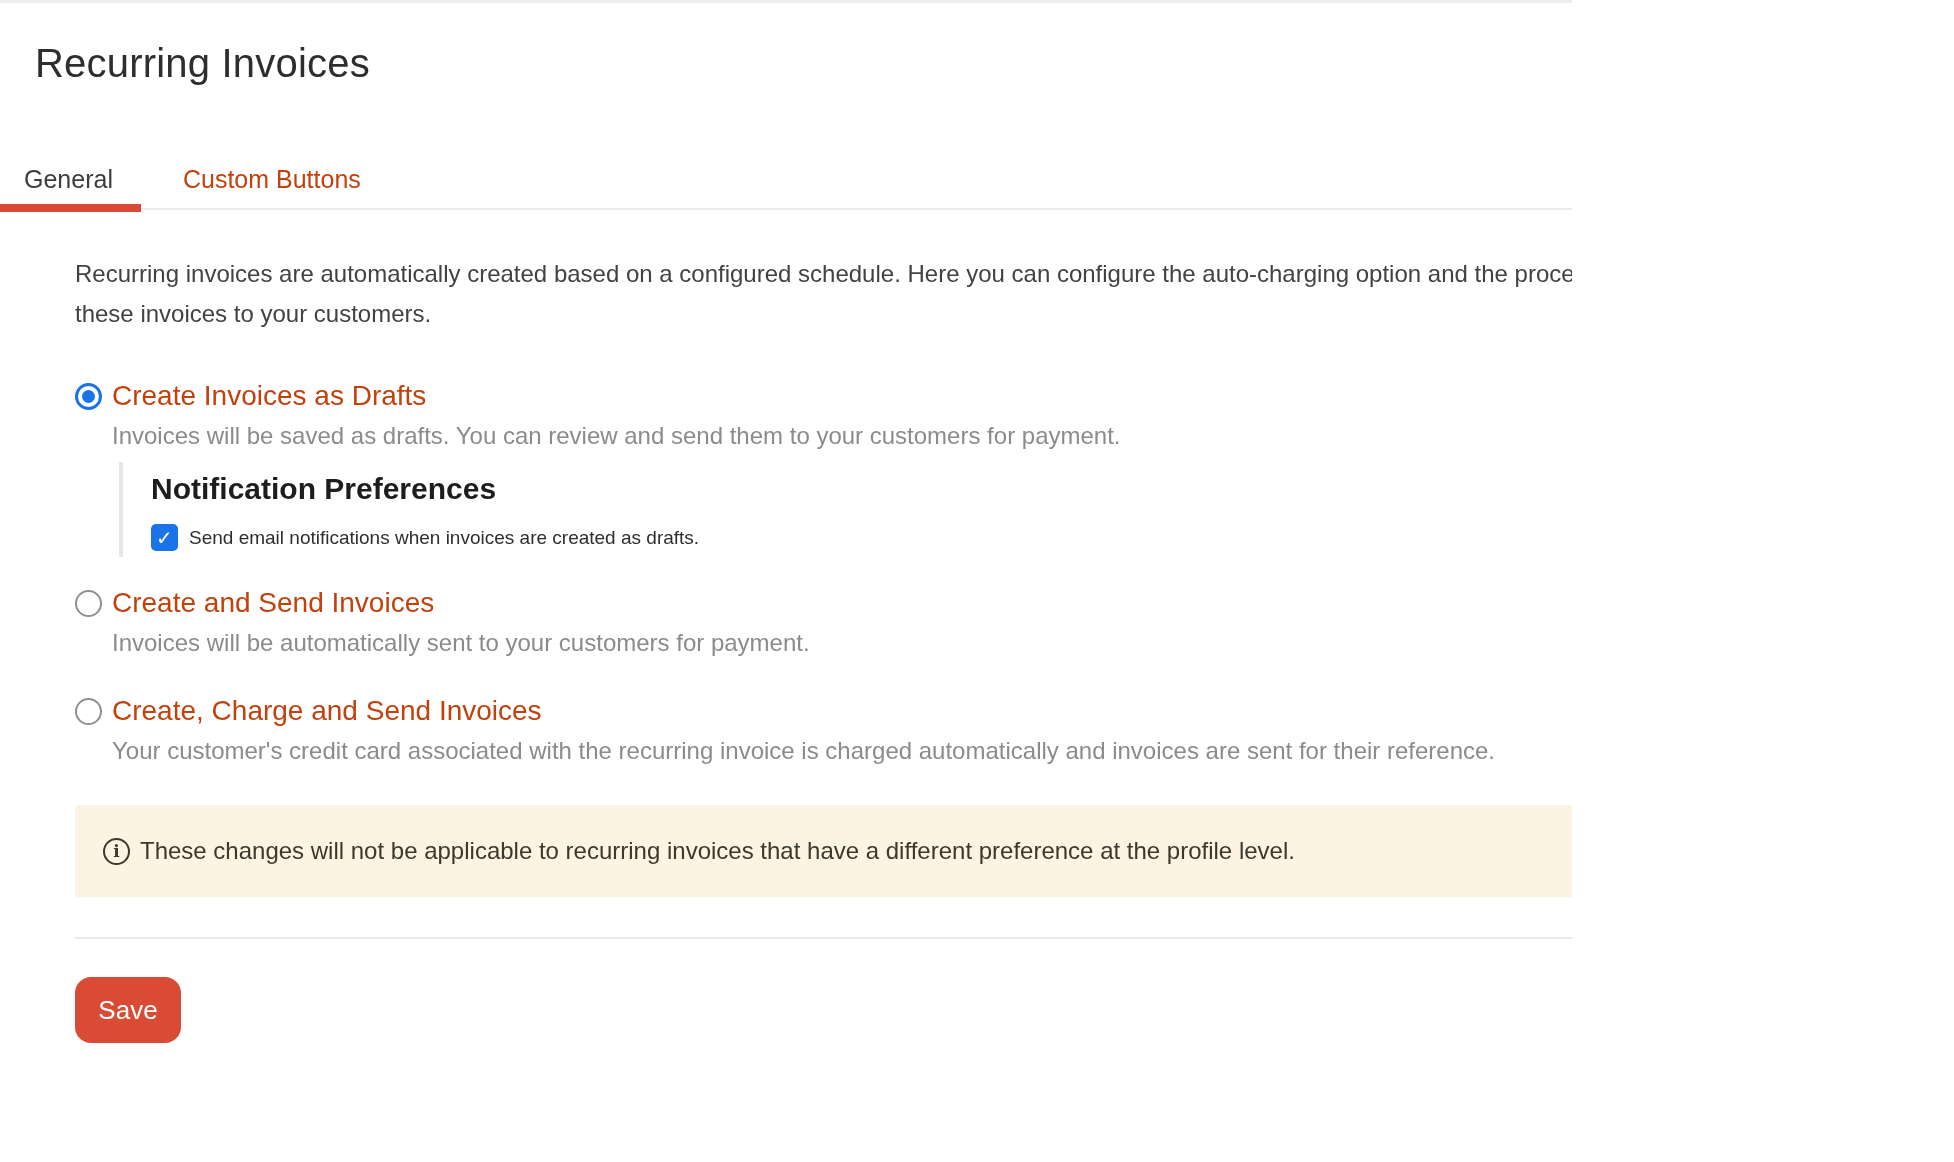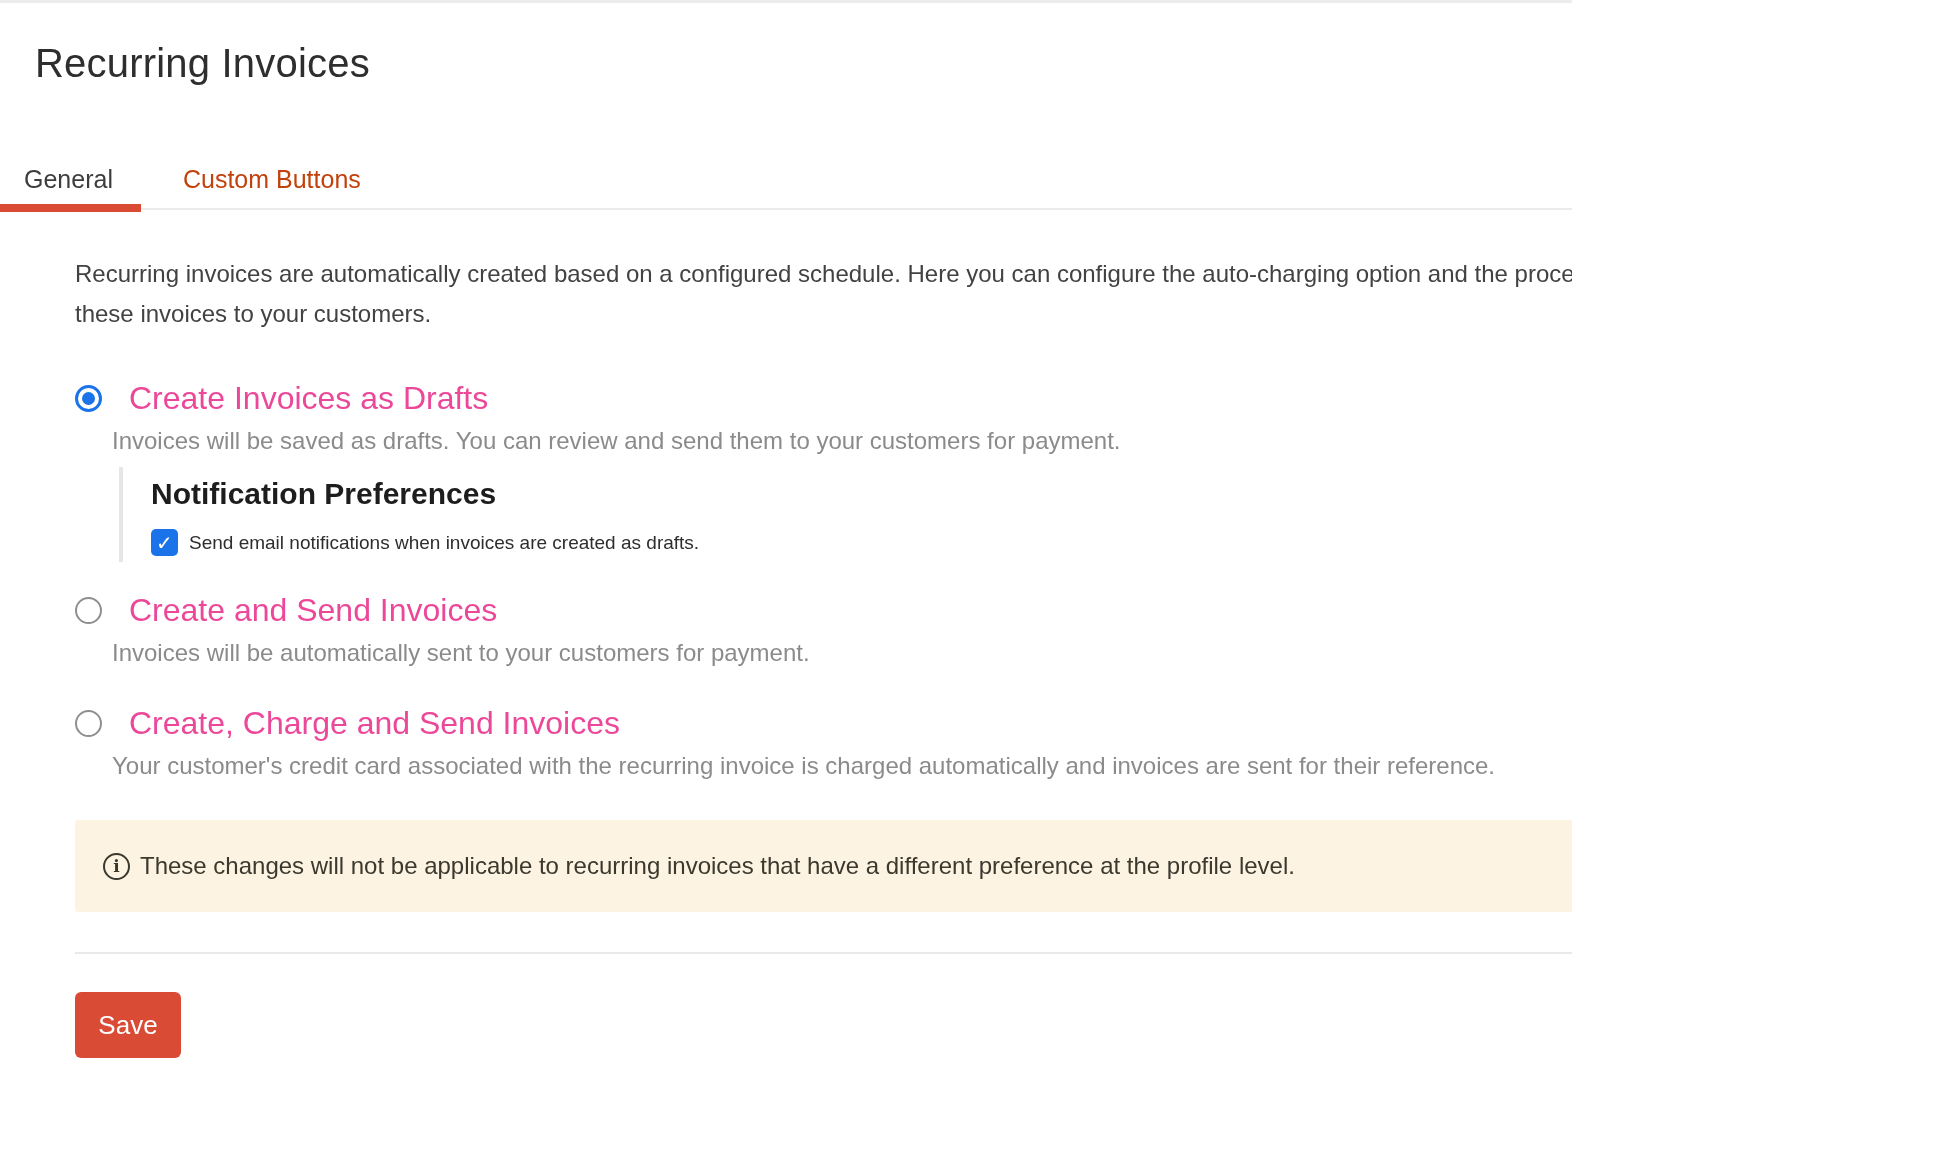--- a/index.html
+++ b/index.html
@@ -97,23 +97,22 @@
   .radio.selected::after {
     content: "";
     position: absolute;
     left: 50%; top: 50%;
     width: 13px; height: 13px;
     margin: -6.5px 0 0 -6.5px;
     border-radius: 50%;
     background: #1a73e8;
   }
   .option-label {
-    font-size: 32px;
-    color: #ec4899;
-    margin-left: 17px;
+    font-size: 28px;
+    color: #c2410c;
   }
   .option-desc {
     margin: 10px 0 0 37px;
     font-size: 24px;
     color: #8b8b8b;
   }
   
   .notif-block {
     margin: 12px 0 0 44px;
     padding: 4px 0 6px 28px;
@@ -191,21 +190,21 @@
     width: 1658px;
     height: 2px;
     background: #e9e9e9;
   }
   .save {
     display: block;
     margin-top: 38px;
     width: 106px;
     height: 66px;
     border: none;
-    border-radius: 6px;
+    border-radius: 16px;
     background: #d94b35;
     color: #ffffff;
     font-family: "Liberation Sans", "DejaVu Sans", sans-serif;
     font-size: 26px;
     cursor: pointer;
   }
 </style>
 </head>
 <body>
 

